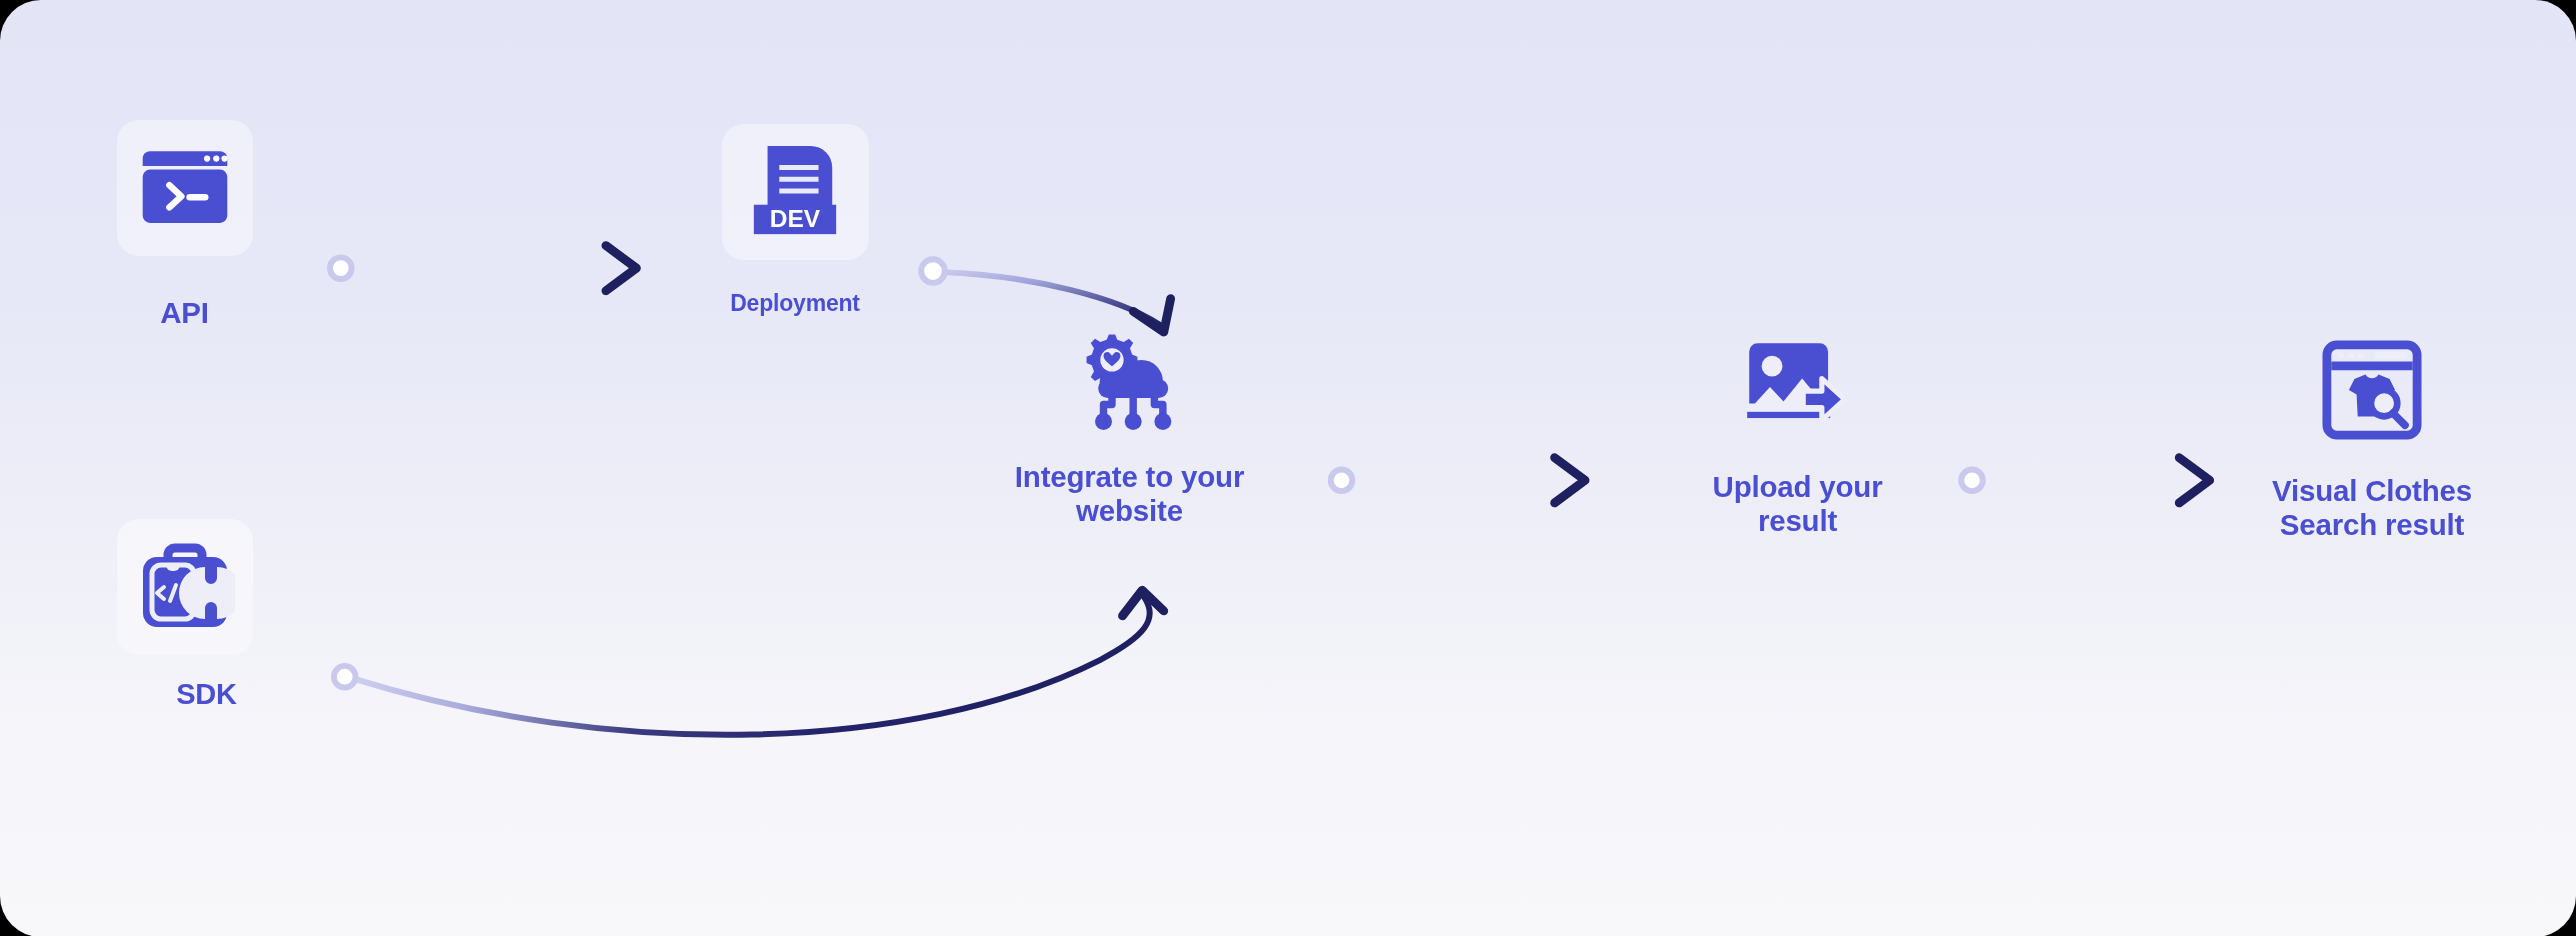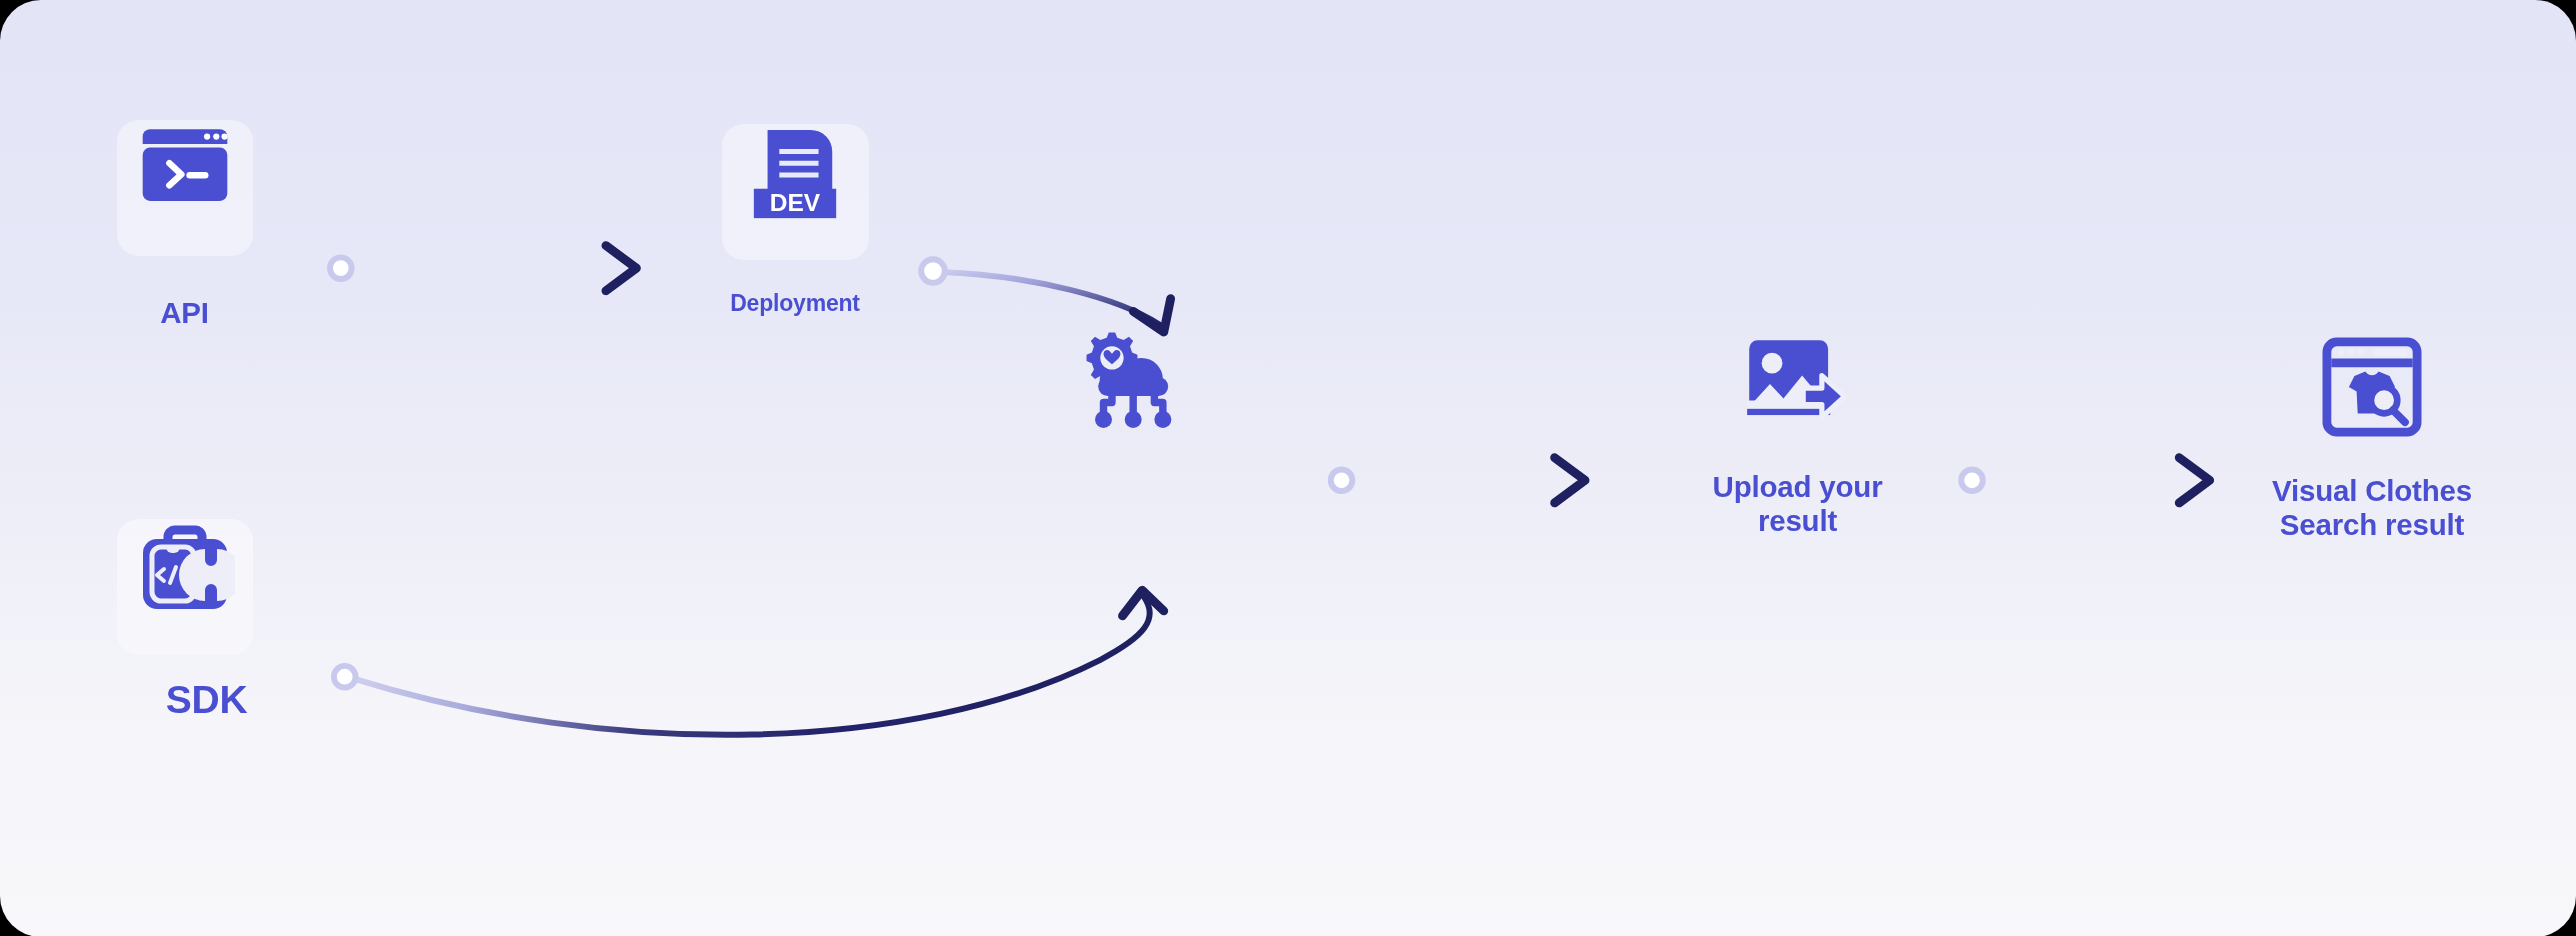--- a/index.html
+++ b/index.html
@@ -25,20 +25,21 @@
 
   
   .node {
     position: absolute;
     display: flex;
     flex-direction: column;
     align-items: center;
   }
   .icon-tile {
     display: flex;
+    align-items: center;
     justify-content: center;
     border-radius: 21.6px;
     text-decoration: underline;
   }
   .icon-tile.shaded {
     background: rgba(255,255,255,0.42);
   }
   .node-label {
     margin-top: 0px;
     text-align: center;
@@ -50,21 +51,21 @@
   }
 
   
   #node-api        { left: 106px;  top: 120px; width: 157px; gap: 18px; }
   #node-api .node-label      { font-size: 29.5px; margin-top: 21.6px; }
 
   #node-deployment { left: 687px;  top: 124px; width: 216px; }
   #node-deployment .node-label { font-size: 23px; margin-top: 30px; }
 
   #node-sdk        { left: 106px;  top: 519px; width: 157px; }
-  #node-sdk .node-label      { font-size: 39px; margin-top: 21.6px; margin-left: 44px; }
+  #node-sdk .node-label      { font-size: 29px; margin-top: 21.6px; margin-left: 44px; }
 
   #node-integrate  { left: 982px; top: 324px; width: 295px; }
   #node-integrate .node-label  { font-size: 29.5px; margin-top: 25.5px; }
 
   #node-upload     { left: 1650px; top: 334px; width: 295px; }
   #node-upload .node-label     { font-size: 29.5px; margin-top: 25.5px; }
 
   #node-result     { left: 2210px; top: 332px; width: 324px; }
   #node-result .node-label     { font-size: 29.5px; margin-top: 25.5px; }
 
@@ -215,20 +216,22 @@
         <g stroke="#4a4fd1" stroke-width="7" fill="none" stroke-linecap="round" stroke-linejoin="round">
           <path d="M33 68 v6 h-8 v10"></path>
           <path d="M53 68 v16"></path>
           <path d="M73 68 v6 h8 v10"></path>
         </g>
         <circle cx="25" cy="90" r="8" fill="#4a4fd1"></circle>
         <circle cx="53" cy="90" r="8" fill="#4a4fd1"></circle>
         <circle cx="81" cy="90" r="8" fill="#4a4fd1"></circle>
       </svg>
     </div>
+    <div class="node-label">Integrate to your
+website</div>
   </div>
 
   <div class="node" id="node-upload">
     <div class="icon-tile" style="width:116px;height:110px;">
       <svg width="110" height="104" viewBox="0 0 106 100" xmlns="http://www.w3.org/2000/svg">
         <path d="M6 14 a8 8 0 0 1 8 -8 h60 a8 8 0 0 1 8 8 v52 a8 8 0 0 1 -8 8 h-60 a8 8 0 0 1 -8 -8 z" fill="#4a4fd1"></path>
         <circle cx="28" cy="28" r="10" fill="#eeeef9"></circle>
         <path d="M6 70 l20 -22 l13 14 l18 -22 l25 30 z" fill="#eeeef9"></path>
         <rect x="6" y="66" width="76" height="8" fill="#eeeef9"></rect>
         <path d="M6 66 h76 v8 h-76 z" fill="#eeeef9"></path>

